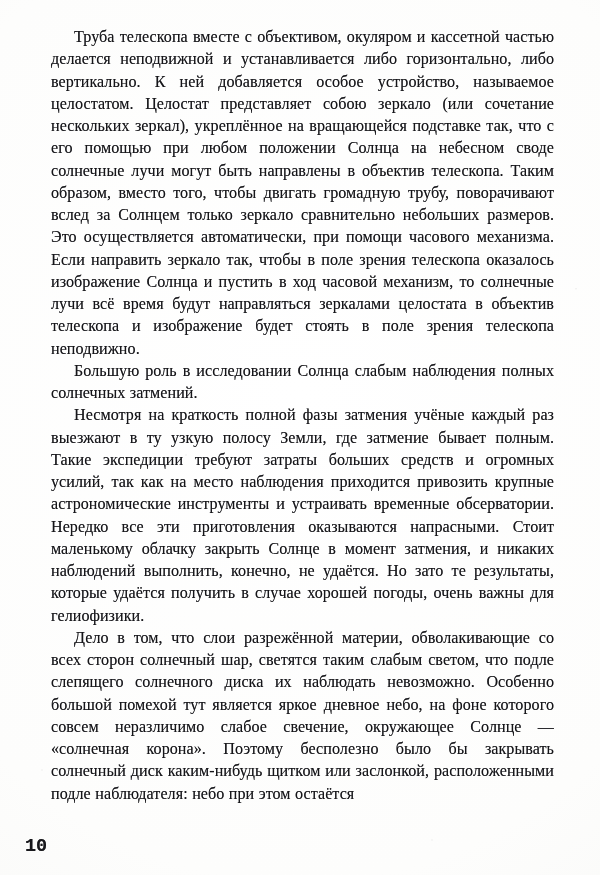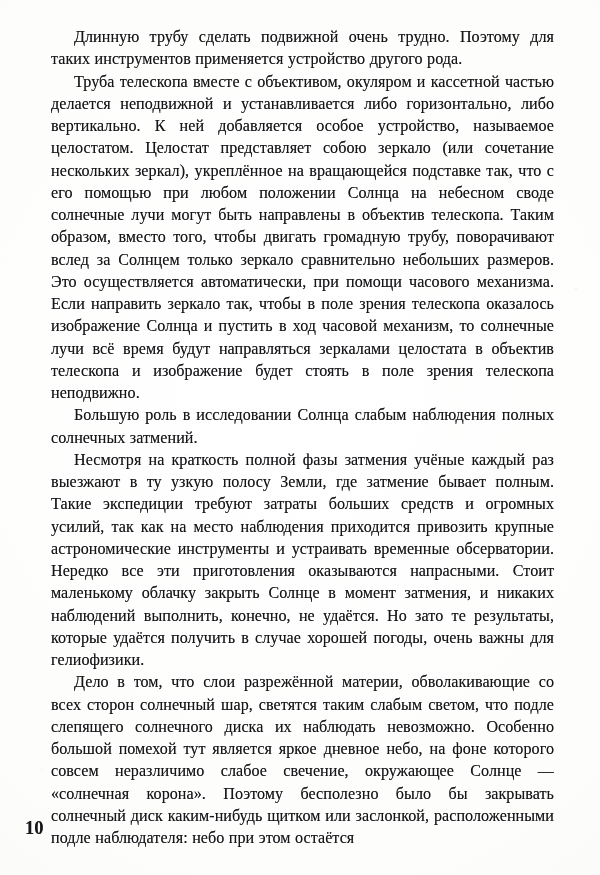--- a/index.html
+++ b/index.html
@@ -58,36 +58,36 @@
     word-spacing: .4px;
     -webkit-font-smoothing: none;
     text-rendering: optimizeLegibility;
     
     text-shadow: 0 0 .35px rgba(25,25,30,.55);
   }
 
   #folio {
     position: absolute;
     left: 25px;
-    top: 819px;
+    top: 838px;
     font-size: 18.5px;
     line-height: 1;
     font-weight: 700;
     color: #18181c;
     text-shadow: 0 0 .4px rgba(25,25,30,.6);
+    font-family: Liberation Mono, monospace;
   }
 </style>
 </head>
 <body>
 
 <div id="page">
   <div id="grain"></div>
 
   <div id="textblock">
-    <p class="para">Длинную трубу сделать подвижной очень трудно. Поэтому для таких инструментов применяется устройство другого рода.</p>
     <p class="para">Труба телескопа вместе с объективом, окуляром и кассетной частью делается неподвижной и устанавливается либо горизонтально, либо вертикально. К ней добавляется особое устройство, называемое целостатом. Целостат представляет собою зеркало (или сочетание нескольких зеркал), укреплённое на вращающейся подставке так, что с его помощью при любом положении Солнца на небесном своде солнечные лучи могут быть направлены в объектив телескопа. Таким образом, вместо того, чтобы двигать громадную трубу, поворачивают вслед за Солнцем только зеркало сравнительно небольших размеров. Это осуществляется автоматически, при помощи часового механизма. Если направить зеркало так, чтобы в поле зрения телескопа оказалось изображение Солнца и пустить в ход часовой механизм, то солнечные лучи всё время будут направляться зеркалами целостата в объектив телескопа и изображение будет стоять в поле зрения телескопа неподвижно.</p>
     <p class="para">Большую роль в исследовании Солнца слабым наблюдения полных солнечных затмений.</p>
     <p class="para">Несмотря на краткость полной фазы затмения учёные каждый раз выезжают в ту узкую полосу Земли, где затмение бывает полным. Такие экспедиции требуют затраты больших средств и огромных усилий, так как на место наблюдения приходится привозить крупные астрономические инструменты и устраивать временные обсерватории. Нередко все эти приготовления оказываются напрасными. Стоит маленькому облачку закрыть Солнце в момент затмения, и никаких наблюдений выполнить, конечно, не удаётся. Но зато те результаты, которые удаётся получить в случае хорошей погоды, очень важны для гелиофизики.</p>
     <p class="para">Дело в том, что слои разрежённой материи, обволакивающие со всех сторон солнечный шар, светятся таким слабым светом, что подле слепящего солнечного диска их наблюдать невозможно. Особенно большой помехой тут является яркое дневное небо, на фоне которого совсем неразличимо слабое свечение, окружающее Солнце — «солнечная корона». Поэтому бесполезно было бы закрывать солнечный диск каким-нибудь щитком или заслонкой, расположенными подле наблюдателя: небо при этом остаётся</p>
   </div>
 
   <div id="folio">10</div>
 </div>
 
 </body></html>

